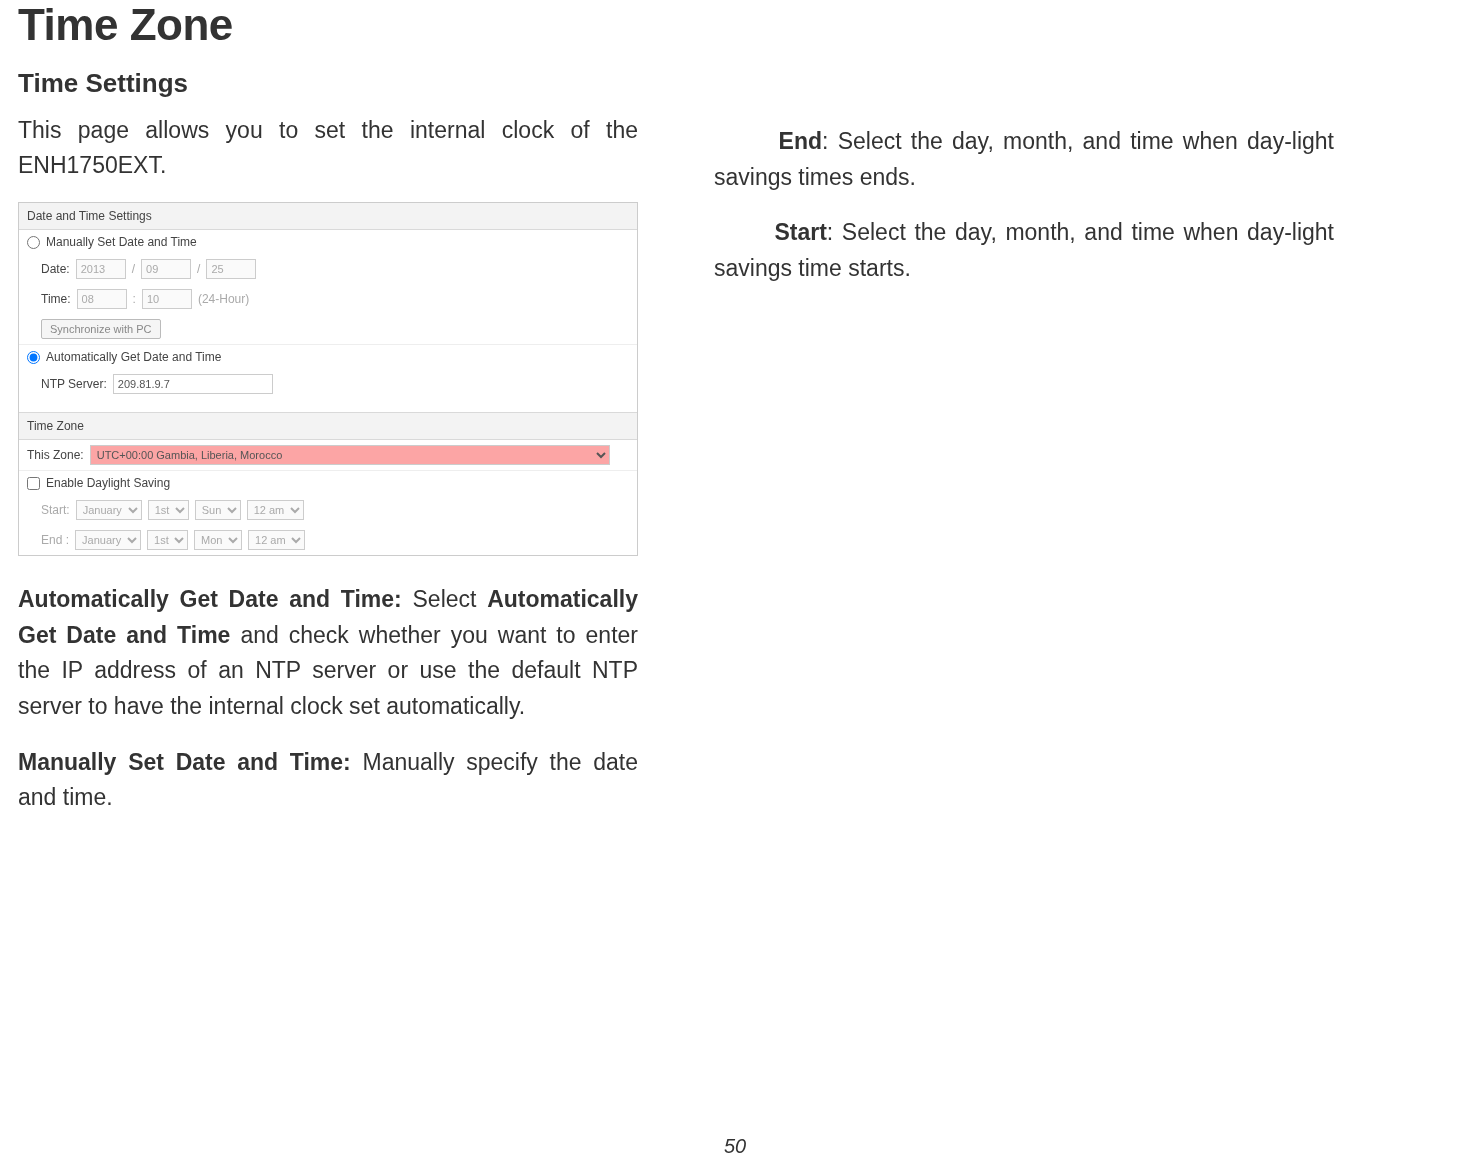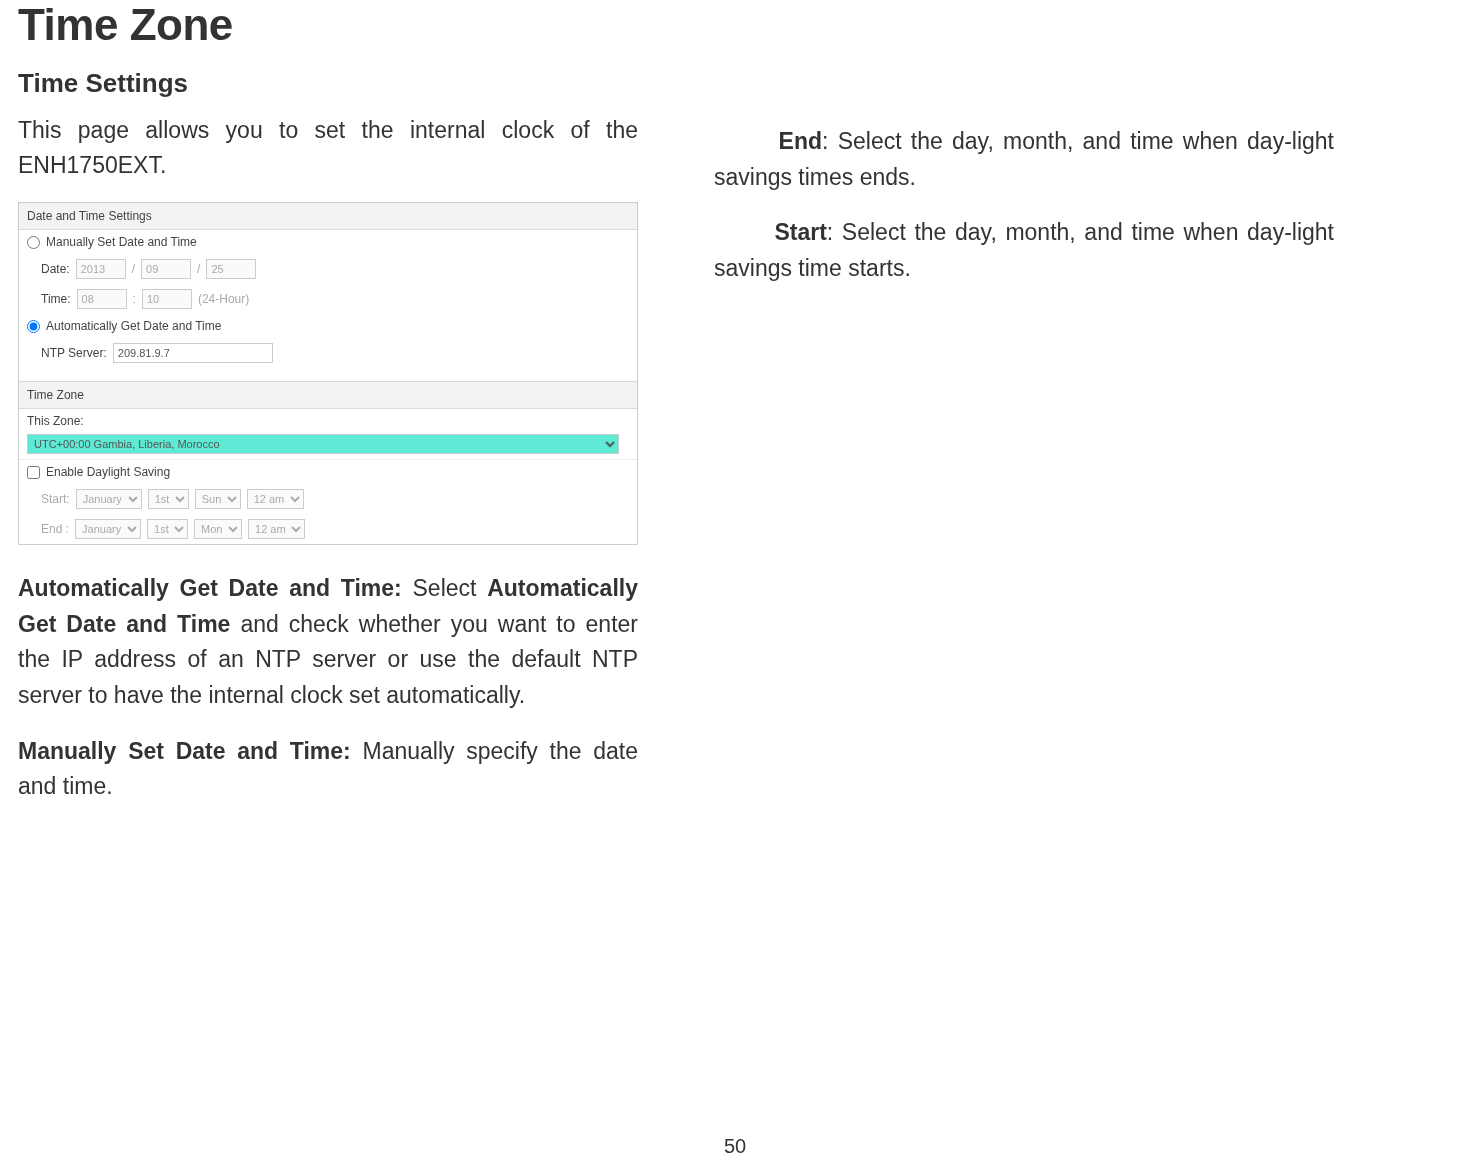--- a/index.html
+++ b/index.html
@@ -82,29 +82,30 @@
     button.ui-btn {
       font-size: 11px; padding: 3px 8px;
       border: 1px solid #bbb; background: #f5f5f5; color: #888;
       border-radius: 2px;
     }
     select.ui-sel {
       font-size: 11px; height: 20px;
       border: 1px solid #ccc; background: #fafafa; color: #aaa;
       padding: 0 2px;
     }
-    select.ui-sel.wide { width: 592px; background: #5eead4; color: #555; }
+    select.ui-sel.wide { width: 520px; background: #fca5a5; color: #555; }
     input[type="radio"], input[type="checkbox"] { width: 13px; height: 13px; }
     .muted { color: #aaa; }
     .page-number {
       position: absolute;
       bottom: 14px;
       left: 0; right: 0;
       text-align: center;
       font-size: 20px;
+      font-style: italic;
     }
   </style>
 </head>
 <body>
 
 <h1>Time Zone</h1>
 
 <div class="columns">
 
 <div class="col">
@@ -127,20 +128,23 @@
     <input class="mini" type="text" value="09" style="">
     <span class="muted">/</span>
     <input class="mini" type="text" value="25" style="">
   </div>
   <div class="ui-row noborder ui-subrow">
     <span>Time:</span>
     <input class="mini" type="text" value="08" style="">
     <span class="muted">:</span>
     <input class="mini" type="text" value="10" style="">
     <span class="muted">(24-Hour)</span>
+  </div>
+  <div class="ui-row ui-subrow" style="border-bottom:1px solid #eee;">
+    <button class="ui-btn">Synchronize with PC</button>
   </div>
 
   <div class="ui-row noborder">
     <input type="radio" name="dtmode" checked="" style="">
     <span>Automatically Get Date and Time</span>
   </div>
   <div class="ui-row ui-subrow" style="border-bottom:none; padding-bottom:18px;">
     <span>NTP Server:</span>
     <input class="wide" type="text" value="209.81.9.7" style="">
   </div>

